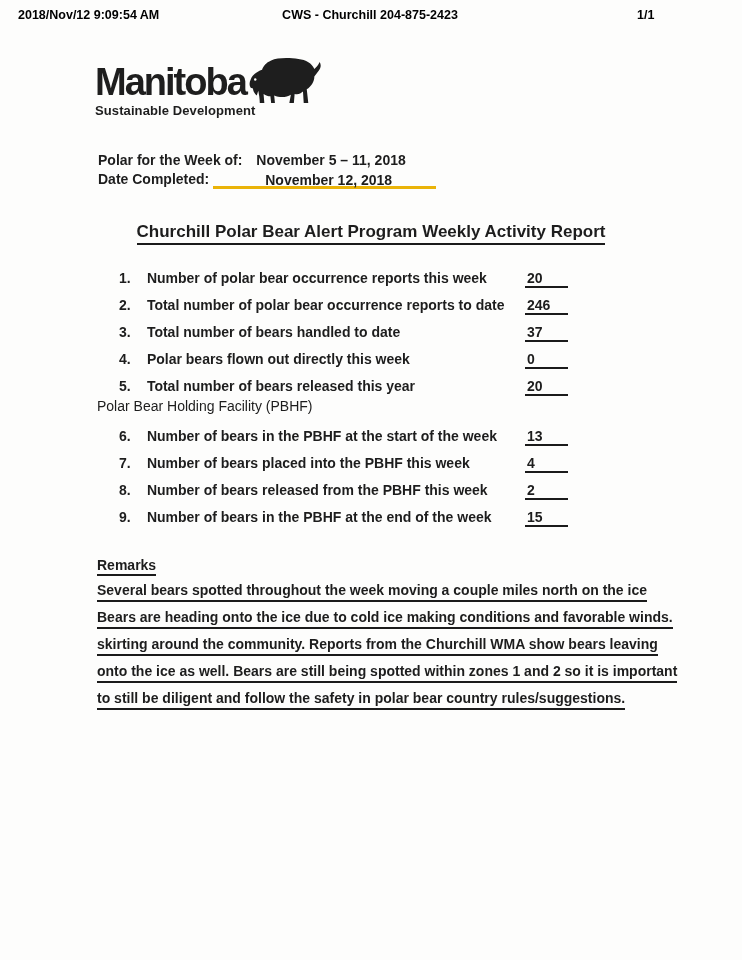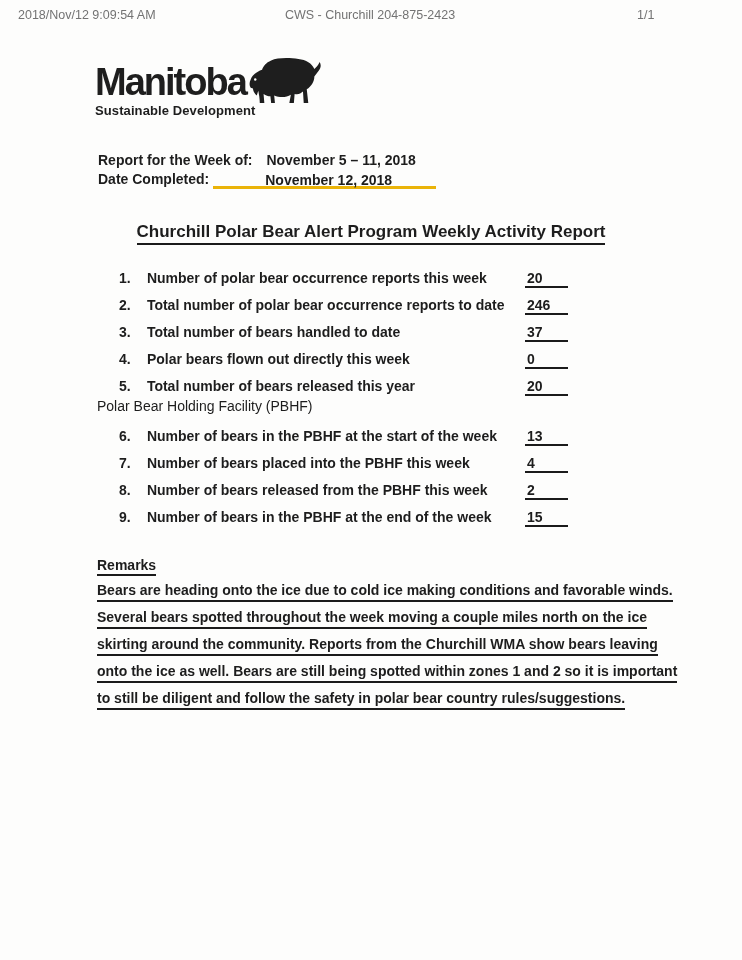--- a/index.html
+++ b/index.html
@@ -15,22 +15,22 @@
     color: #1d1d1d;
     overflow: hidden;
   }
 
   
   .fax-header {
     position: absolute;
     top: 8px; left: 0; right: 0;
     height: 18px;
     font-size: 12.5px;
-    font-weight: normal;
-    color: #737373;
+    font-weight: bold;
+    color: #000000;
   }
   .fax-date   { position: absolute; left: 18px; top: 0; }
   .fax-sender { position: absolute; left: 370px; top: 0; transform: translateX(-50%); white-space: nowrap; }
   .fax-page   { position: absolute; left: 637px; top: 0; }
 
   
   .logo { position: absolute; top: 56px; left: 95px; width: 260px; height: 66px; }
   .wordmark {
     position: absolute; top: 4px; left: 0;
     font-size: 38px; font-weight: bold;
@@ -144,21 +144,21 @@
         C 96 10, 88 5, 78 4
         C 66 2, 50 2, 42 6
         C 35 9, 32 13, 30 18 Z"></path>
       <circle cx="21" cy="31" r="1.6" fill="#fdfdfc"></circle>
     </svg>
     <div class="dept">Sustainable Development</div>
   </div>
 
   <div class="meta">
     <div class="meta-line">
-      <span class="meta-label">Report for the Week of:</span>
+      <span class="meta-label">Polar for the Week of:</span>
       <span class="week-value">November 5 – 11, 2018</span>
     </div>
     <div class="meta-line">
       <span class="meta-label">Date Completed:</span><span class="completed-field"><span>November 12, 2018</span></span>
     </div>
   </div>
 
   <div class="title-wrap">
     <h1 class="title">Churchill Polar Bear Alert Program Weekly Activity Report</h1>
   </div>
@@ -217,26 +217,26 @@
       <span class="item-value">15</span>
     </div>
     </div>
 
   <div class="remarks-heading-wrap">
     <span class="remarks-heading">Remarks</span>
   </div>
   <div class="remark-lines">
 
   <div class="remark-line">
+      <span class="remark-text">Several bears spotted throughout the week moving a couple miles north on the ice</span>
+    </div>
+      <div class="remark-line">
       <span class="remark-text">Bears are heading onto the ice due to cold ice making conditions and favorable winds.</span>
     </div>
       <div class="remark-line">
-      <span class="remark-text">Several bears spotted throughout the week moving a couple miles north on the ice</span>
-    </div>
-      <div class="remark-line">
       <span class="remark-text">skirting around the community. Reports from the Churchill WMA show bears leaving</span>
     </div>
       <div class="remark-line">
       <span class="remark-text">onto the ice as well. Bears are still being spotted within zones 1 and 2 so it is important</span>
     </div>
       <div class="remark-line">
       <span class="remark-text">to still be diligent and follow the safety in polar bear country rules/suggestions.</span>
     </div>
     </div>
 

